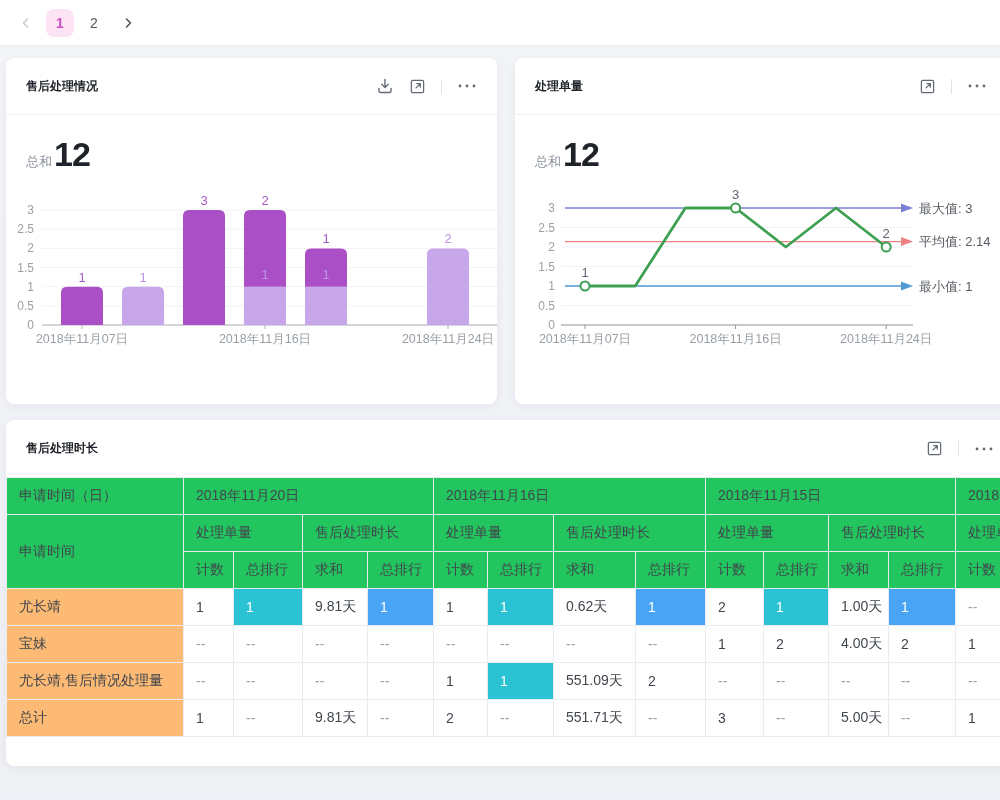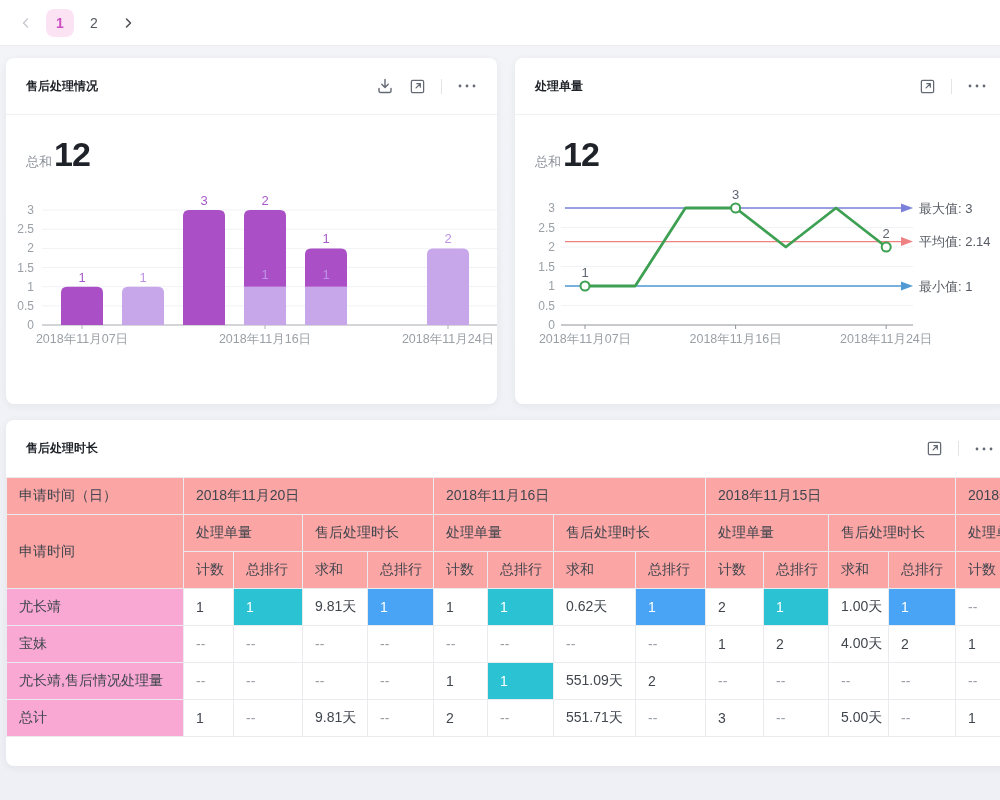--- a/index.html
+++ b/index.html
@@ -49,22 +49,22 @@
 
   .chart-svg { position:absolute; left:0; top:120px; }
 
   
   #pivot-table { border-collapse:collapse; table-layout:fixed; width:1069px; font-size:14px; }
   #pivot-table th, #pivot-table td {
     border:1px solid #e9ebee; padding:0 12px; height:37px;
     text-align:left; font-weight:normal; white-space:nowrap; overflow:hidden;
     color:#41464e;
   }
-  #pivot-table thead th { background:#fca5a5; }
-  #pivot-table td.namecol { background:#f9a8d4; }
+  #pivot-table thead th { background:#22c55e; }
+  #pivot-table td.namecol { background:#fdba74; }
   #pivot-table td.dash { color:#9ca0a6; }
   #pivot-table td.hl-cyan { background:#2bc3d4; color:#fff; }
   #pivot-table td.hl-blue { background:#4aa4f5; color:#fff; }
 </style>
 </head>
 <body>
 
 <div class="topbar">
   <div class="pg-item disabled">
     <svg width="12" height="12" viewBox="0 0 12 12">

